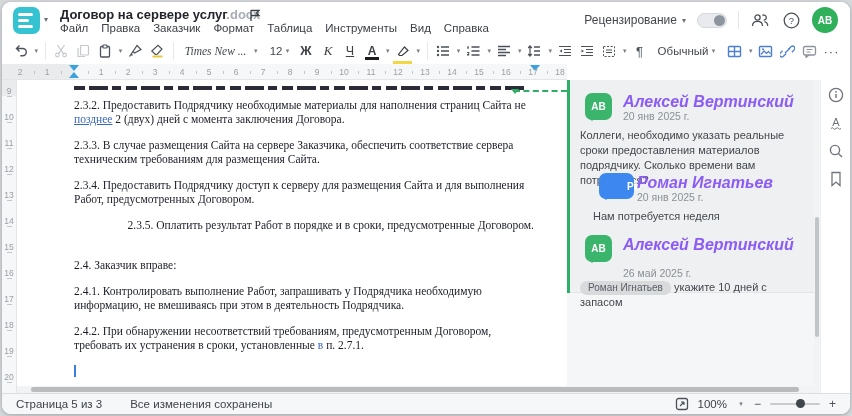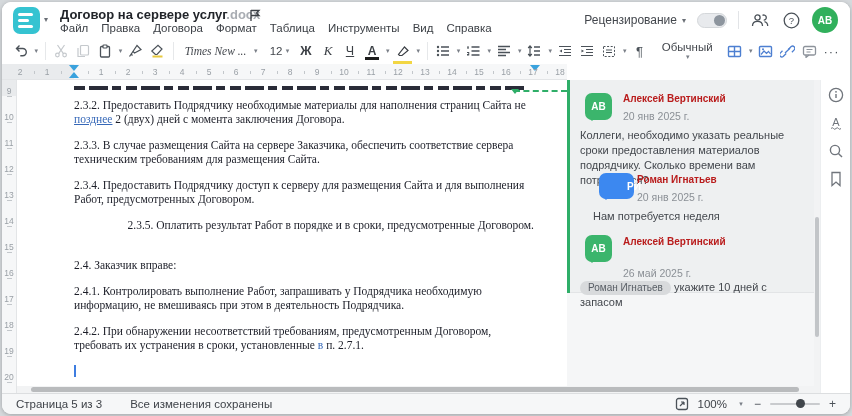--- a/index.html
+++ b/index.html
@@ -37,21 +37,21 @@
   .fontbox{display:flex;align-items:center;height:20px;padding:0 4px;margin:0 2px;}
   .fontbox .fname{font-family:"Liberation Serif",serif;font-style:italic;font-size:11.5px;color:#43474d;width:66px;white-space:nowrap;overflow:hidden;}
   .sizebox{display:flex;align-items:center;padding:0 3px;font-size:11.5px;color:#43474d;}
   .charbtn{font-size:12.5px;color:#3c4046;width:20px;text-align:center;}
   .charbtn.b{font-weight:bold;}
   .charbtn.i{font-family:"Liberation Serif",serif;font-style:italic;font-size:13px;}
   .charbtn.u{text-decoration:underline;}
   .fcolor{position:relative;font-size:12px;font-weight:bold;color:#3c4046;width:16px;text-align:center;}
   .fcolor::after{content:'';position:absolute;left:1px;right:1px;bottom:-2px;height:3px;background:#1d1d1d;}
   .hl-bar{position:absolute;left:1px;right:1px;bottom:-2px;height:3px;background:#f2d643;}
-  .stylebox{display:flex;align-items:center;padding:0 6px;font-size:11.5px;color:#43474d;width:86px;justify-content:flex-end;flex-direction:column;}
+  .stylebox{display:flex;align-items:center;padding:0 6px;font-size:11.5px;color:#43474d;width:86px;justify-content:flex-end;}
   .pilcrow{font-size:13px;color:#4b5259;}
   .moredots{font-size:13px;color:#4b5259;letter-spacing:1px;}
 
   
   .hruler{position:absolute;left:0;top:62px;width:565px;height:16px;background:#f6f7f8;border-bottom:1px solid #e3e5e7;}
   .hruler .margin-zone{position:absolute;left:0;top:0;width:72px;height:100%;background:#e9ebed;}
   .rnum{position:absolute;top:3px;transform:translateX(-50%);font-size:8.5px;color:#9aa0a6;}
   .rtick{position:absolute;top:7px;width:1px;height:3px;background:#c3c7cb;}
   .vruler{position:absolute;left:0;top:78px;width:15px;height:313px;background:#f6f7f8;border-right:1px solid #e3e5e7;}
   .vruler .margin-zone{position:absolute;left:0;top:0;width:100%;height:16px;background:#e9ebed;}
@@ -76,21 +76,21 @@
   
   .comments-panel{position:absolute;left:565px;top:78px;width:247px;height:313px;background:#f5f6f7;}
   .comments-section{position:absolute;left:0;top:0;width:100%;height:213px;background:#eef0f1;border-bottom:1px solid #e2e4e6;}
   .thread-stripe{position:absolute;left:0;top:0;width:3px;height:213px;background:#2fae68;}
   .cm-avatar{position:absolute;width:27px;height:27px;border-radius:7px;color:#fff;font-size:10px;font-weight:bold;display:flex;align-items:center;justify-content:center;}
   .cm-avatar::after{content:'';position:absolute;left:3px;bottom:-5px;border:4px solid transparent;}
   .cm-avatar.green{background:#3bb56c;}
   .cm-avatar.green::after{border-top-color:#3bb56c;}
   .cm-avatar.blue{background:#3c88f0;padding-left:35px;}
   .cm-avatar.blue::after{border-top-color:#3c88f0;}
-  .cm-name{position:absolute;font-size:10px;font-weight:bold;color:#b91c1c;white-space:nowrap;}
+  .cm-name{position:absolute;font-size:16px;font-weight:bold;color:#8b5cf6;white-space:nowrap;font-style:italic;}
   .cm-date{position:absolute;font-size:10.5px;color:#8b9096;white-space:nowrap;}
   .cm-body{position:absolute;left:13px;width:228px;font-size:11px;line-height:15px;color:#43474d;}
   .mention-chip{display:inline-block;background:#d8dadc;color:#585e65;border-radius:9px;padding:0px 8px;font-size:10px;line-height:14px;}
 
   
   .vscroll{position:absolute;left:812px;top:78px;width:6px;height:313px;background:#f2f3f4;}
   .vscroll .thumb{position:absolute;left:1px;top:137px;width:4px;height:120px;border-radius:2px;background:#c2c5c8;}
   .hscroll{position:absolute;left:15px;top:384px;width:797px;height:7px;background:#f2f3f4;}
   .hscroll .thumb{position:absolute;left:14px;top:1px;height:5px;width:768px;border-radius:3px;background:#b9bbbd;}
 
@@ -121,21 +121,21 @@
     <span class="logo-caret">▾</span>
     <div class="doc-title"><span>Договор на сервере услуг</span><span class="ext">.docx</span></div>
     <div class="flag-btn">
       <svg width="12" height="13" viewBox="0 0 12 13">
           <path d="M2 1 v11 M2 1.5 h8 l-2.5 2.5 2.5 2.5 h-8" stroke="#3c4046" stroke-width="1.3" fill="none"></path>
         </svg>
     </div>
     <div class="menubar">
       <span>Файл</span>
       <span>Правка</span>
-      <span>Договора</span>
+      <span>Заказчик</span>
       <span>Формат</span>
       <span>Таблица</span>
       <span>Инструменты</span>
       <span>Вид</span>
       <span>Справка</span>
     </div>
     <div class="top-right">
       <span class="review-label">Рецензирование</span>
       <span class="review-caret">▾</span>
       <div class="toggle">

